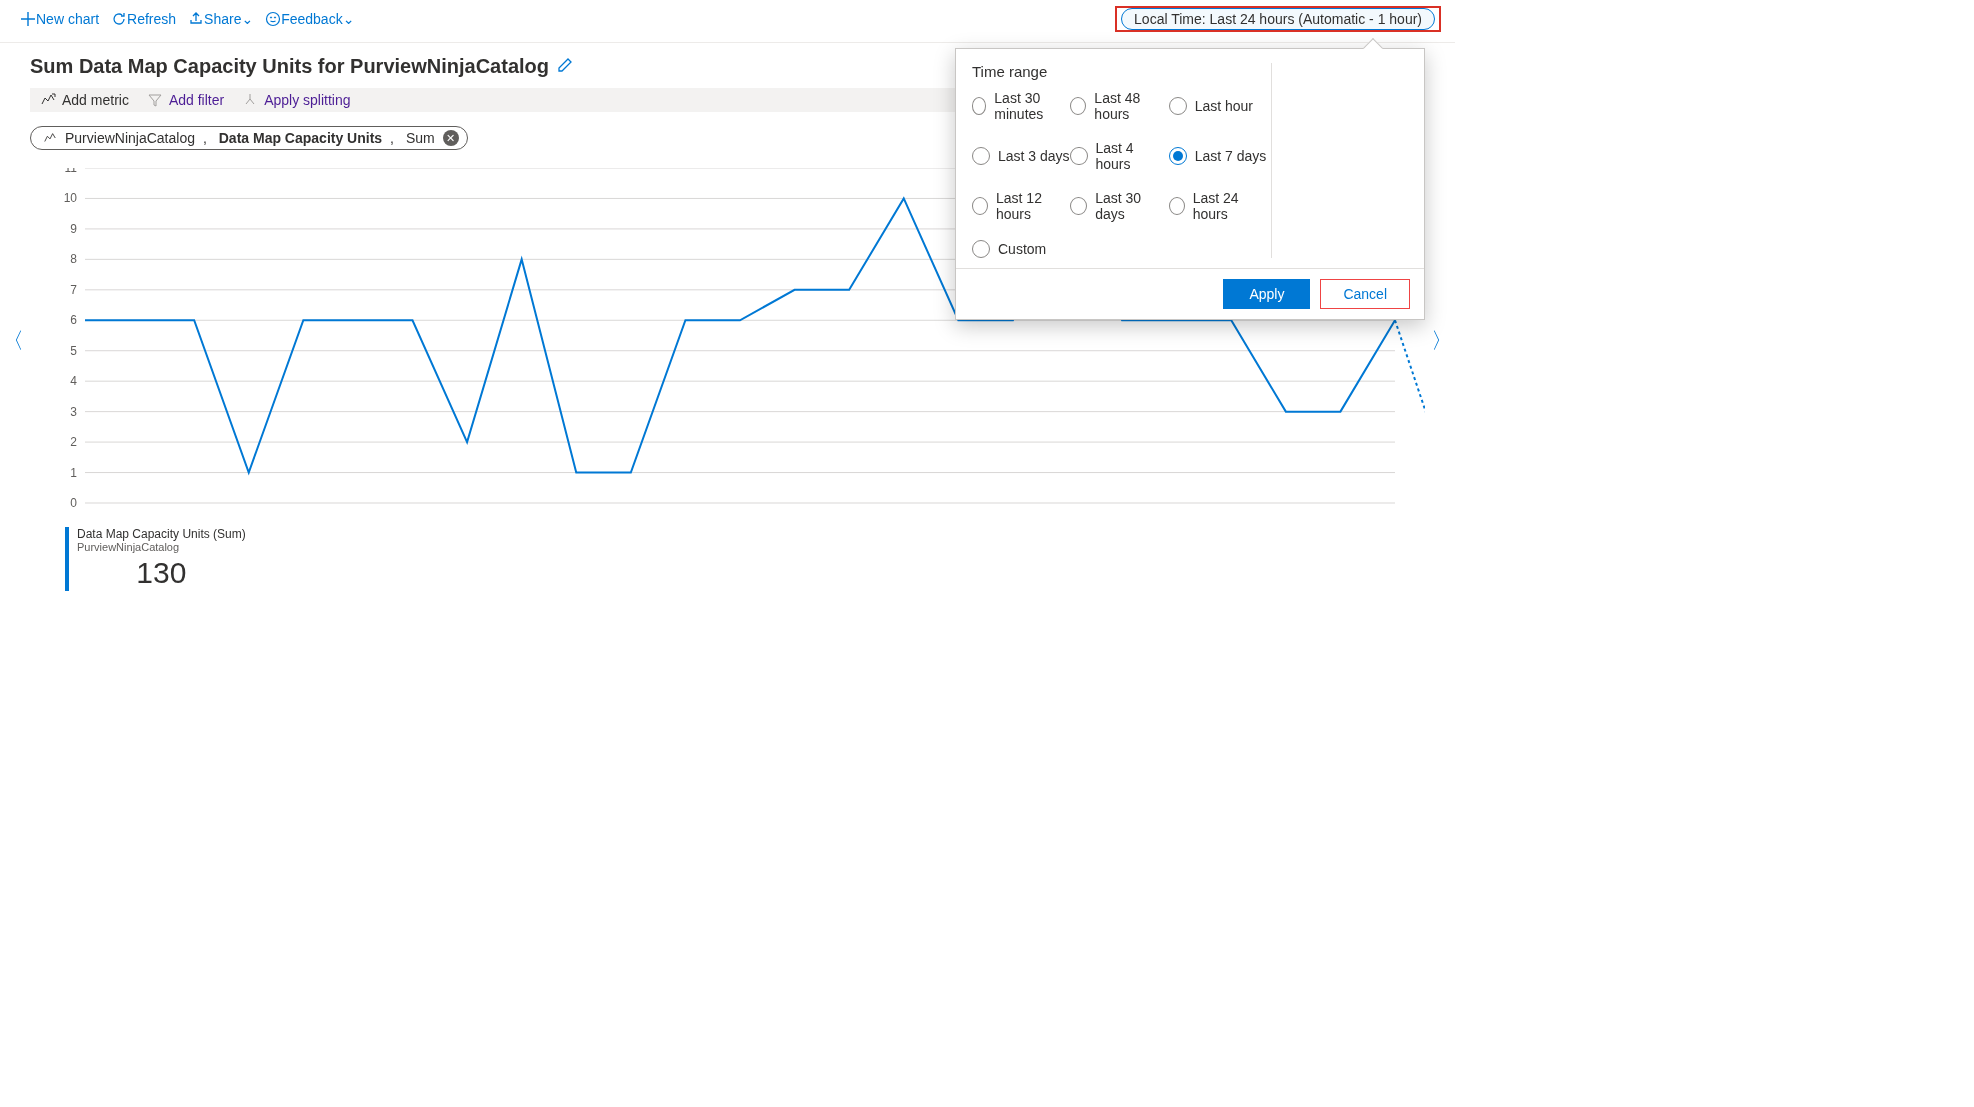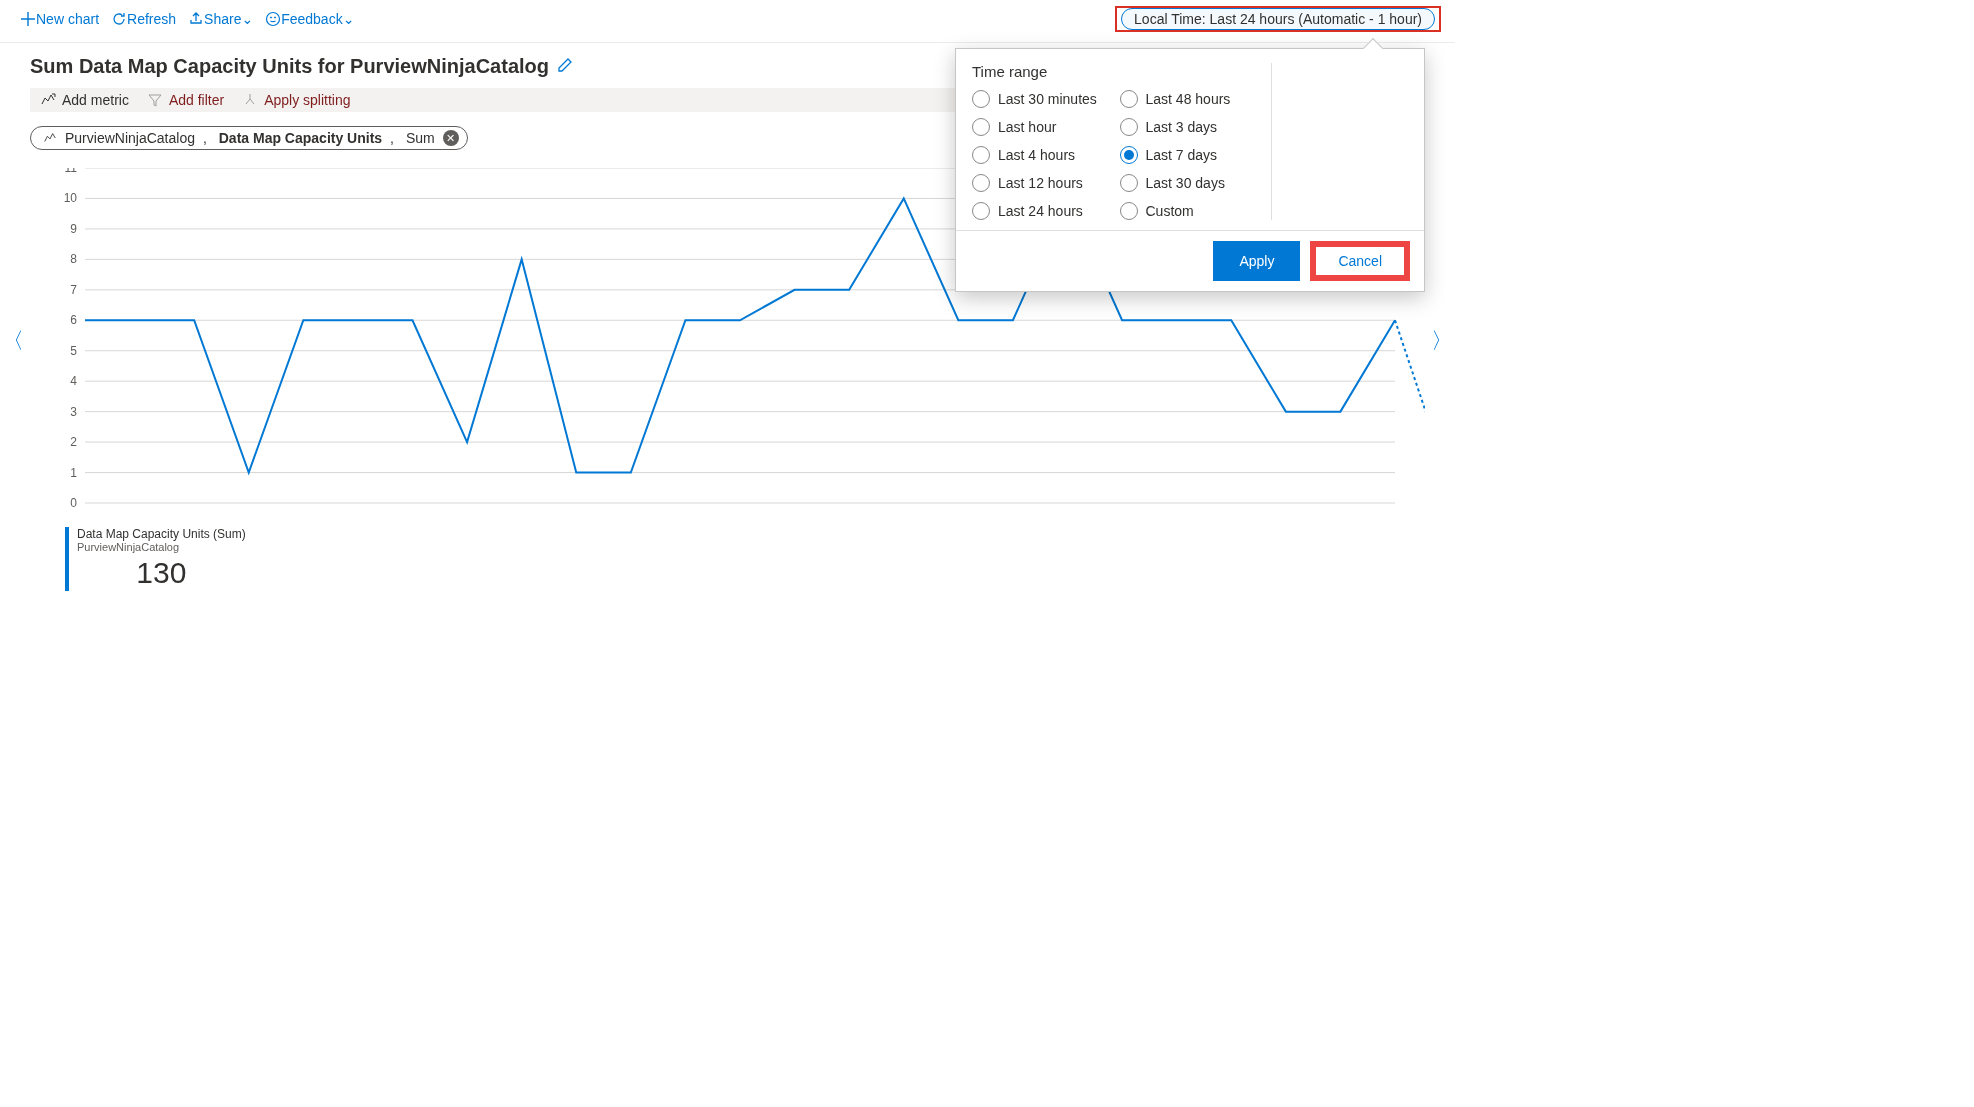--- a/index.html
+++ b/index.html
@@ -14,21 +14,21 @@
   .time-pill-wrap { border:2px solid #d93025; padding:0 4px 0; }
   .time-pill { border:1px solid #0078d4; border-radius:12px; padding:2px 12px; background:#f3f9fd; color:#323130; cursor:pointer; font-size:14px; }
 
   
   .title-row { padding:12px 30px 6px; font-size:20px; font-weight:600; display:flex; align-items:center; gap:8px; }
   .edit-icon { color:#0078d4; cursor:pointer; }
 
   
   .chart-toolbar { margin:4px 30px 0; background:#f3f2f1; display:flex; align-items:center; padding:4px 10px; gap:18px; font-size:14px; }
   .ct-btn { display:flex; align-items:center; gap:6px; cursor:pointer; }
-  .ct-disabled { color:#7f1d1d; cursor:default; }
+  .ct-disabled { color:#4c1d95; cursor:default; }
   .ct-right { margin-left:auto; display:flex; align-items:center; gap:12px; }
 
   
   .metric-row { margin:14px 30px 0; display:flex; }
   .metric-pill { border:1px solid #605e5c; border-radius:14px; padding:3px 8px 3px 12px; display:flex; align-items:center; gap:8px; font-size:14px; cursor:pointer; }
   .metric-close { width:16px; height:16px; border-radius:50%; background:#605e5c; color:#fff; display:flex; align-items:center; justify-content:center; font-size:11px; cursor:pointer; }
 
   
   .chart-wrap { position:relative; margin:18px 30px 0 30px; }
   .nav-arrow { position:absolute; top:50%; transform:translateY(-50%); color:#0078d4; cursor:pointer; font-size:22px; }
@@ -45,29 +45,29 @@
   .legend-sub { font-size:11px; color:#605e5c; }
   .legend-val { font-size:30px; font-weight:400;text-align:center; }
 
   
   .popover { position:absolute; top:48px; right:30px; width:470px; background:#fff; border:1px solid #c8c6c4; box-shadow:0 6px 20px rgba(0,0,0,0.22); z-index:20; }
   .pop-caret { position:absolute; top:-8px; right:44px; width:14px; height:14px; background:#fff; border-left:1px solid #c8c6c4; border-top:1px solid #c8c6c4; transform:rotate(45deg); }
   .pop-body { display:flex; padding:14px 16px 10px; }
   .pop-col1 { flex:0 0 300px; border-right:1px solid #e1dfdd; padding-right:4px; }
   .pop-col2 { flex:1; padding-left:14px; }
   .pop-h { font-size:15px; margin-bottom:10px; }
-  .radio-grid { display:grid; grid-template-columns:repeat(2,1fr); row-gap:10px; }
+  .radio-grid { display:grid; grid-template-columns:repeat(3,1fr); row-gap:18px; }
   .radio { display:flex; align-items:center; gap:8px; cursor:pointer; font-size:14px; }
   .r-circ { width:18px; height:18px; border:1px solid #8a8886; border-radius:50%; position:relative; }
   .r-on { border-color:#0078d4; }
   .r-on::after { content:""; position:absolute; inset:3px; background:#0078d4; border-radius:50%; }
   select { width:110px; font-size:13px; padding:2px 4px; margin-bottom:12px; }
   .pop-footer { border-top:1px solid #e1dfdd; display:flex; justify-content:flex-end; gap:10px; padding:10px 14px; }
   .btn-primary { background:#0078d4; color:#fff; border:none; padding:6px 26px; font-size:14px; cursor:pointer; }
-  .btn-secondary { background:#fff; color:#0078d4; border:6px solid #ef4444; padding:6px 22px; font-size:14px; cursor:pointer; }
+  .btn-secondary { background:#fff; color:#0078d4; border:1px solid #ef4444; padding:6px 22px; font-size:14px; cursor:pointer; }
 
   .chev { display:inline-block; color:#0078d4; }
 </style>
 </head>
 <body>
 
 <div class="page">
 
   <div class="top-bar">
     <div class="tb-btn">

